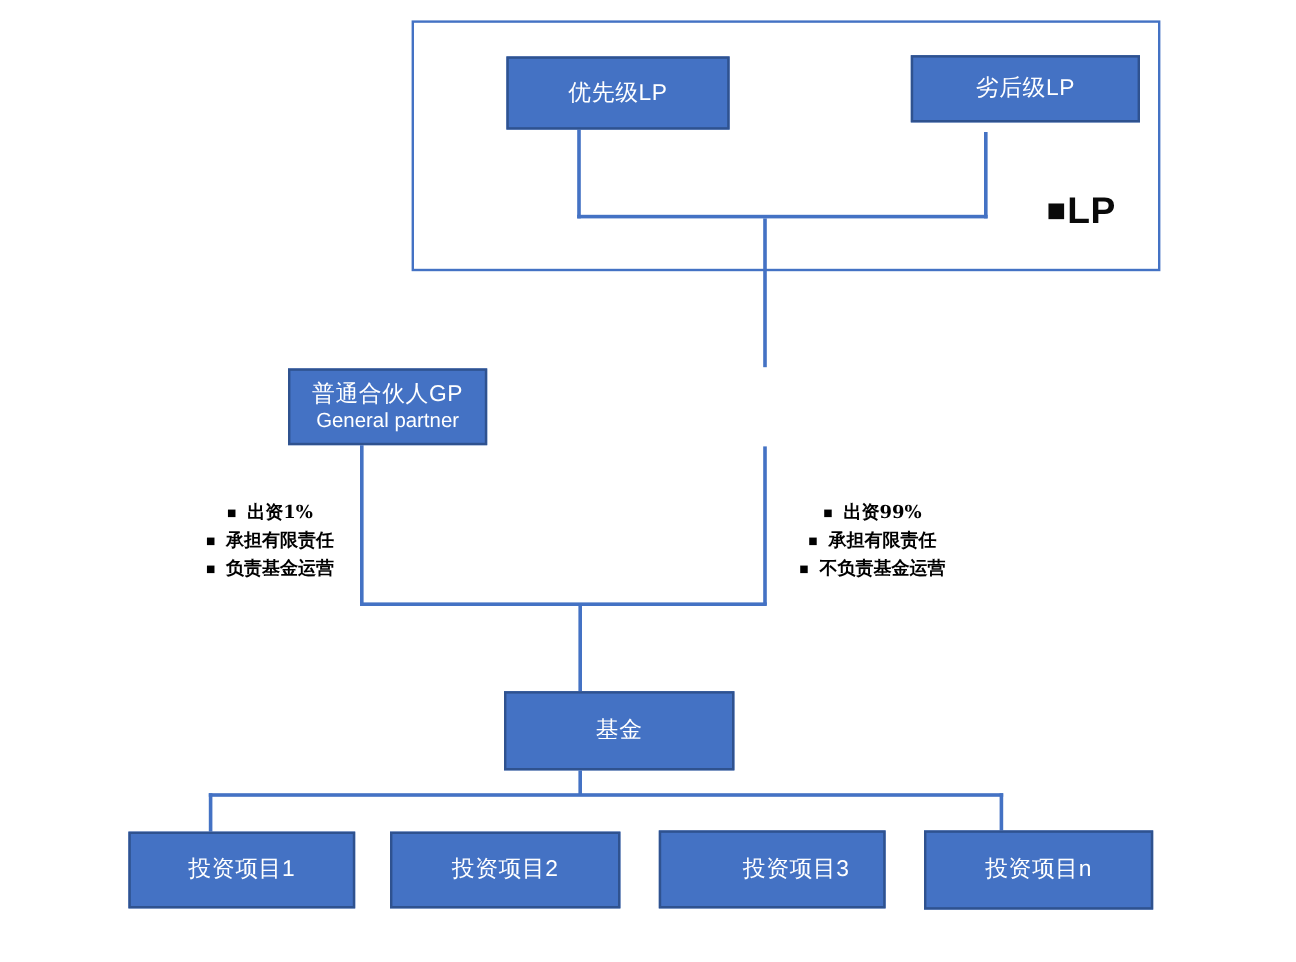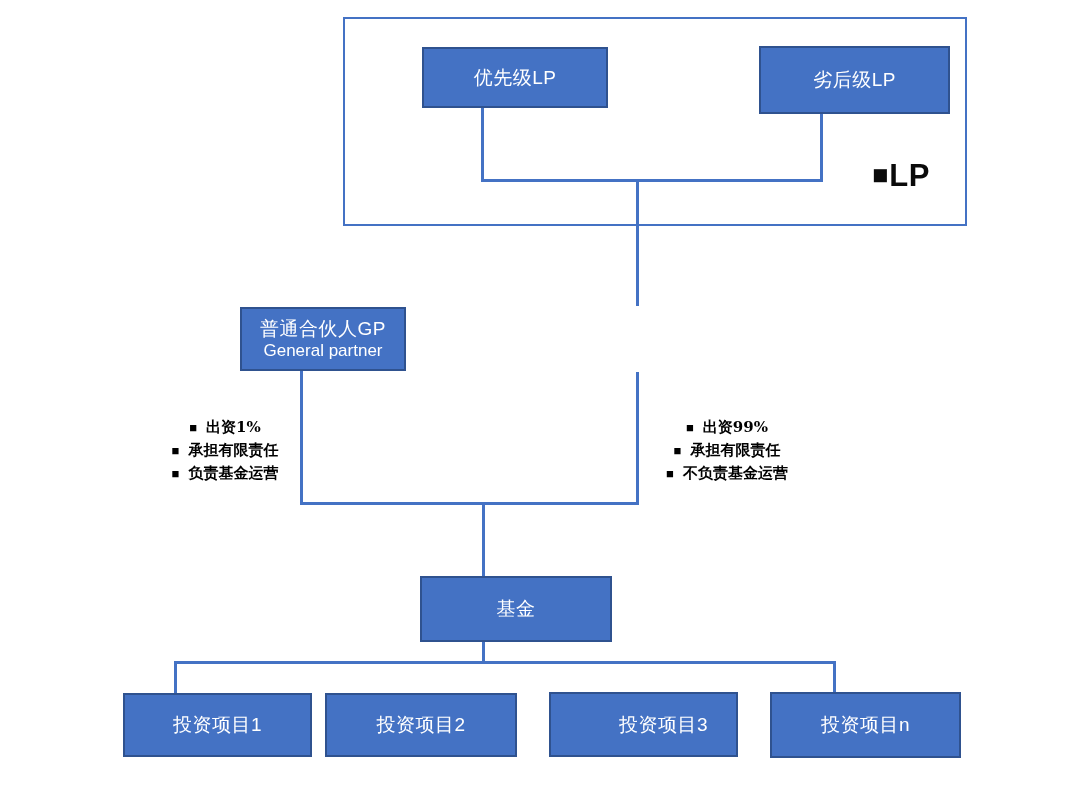--- a/index.html
+++ b/index.html
@@ -87,21 +87,21 @@
   </div>
 
   <div class="line" style="left:481px; top:108px; width:3px; height:74px;"></div>
   <div class="line" style="left:820px; top:110px; width:3px; height:72px;"></div>
   <div class="line" style="left:481px; top:179px; width:342px; height:3px;"></div>
   <div class="line" style="left:636px; top:182px; width:3px; height:124px;"></div>
 
   <div class="node" style="left:389px; top:47px; width:186px; height:61px;">
     <span class="title">优先级LP</span>
   </div>
-  <div class="node" style="left:726px; top:46px; width:191px; height:68px;">
+  <div class="node" style="left:726px; top:46px; width:191px; height:56px;">
     <span class="title">劣后级LP</span>
   </div>
 
   <div class="node" style="left:207px; top:307px; width:166px; height:64px;">
     <span class="title">普通合伙人GP</span>
     <span class="subtitle">General partner</span>
   </div>
 
   <div class="notes notes-gp">
     <div class="note-line">
@@ -140,21 +140,21 @@
 
   <div class="node" style="left:387px; top:576px; width:192px; height:66px;">
     <span class="title">基金</span>
   </div>
 
   <div class="line" style="left:482px; top:642px; width:3px; height:21px;"></div>
   <div class="line" style="left:174px; top:661px; width:662px; height:3px;"></div>
   <div class="line" style="left:174px; top:661px; width:3px; height:32px;"></div>
   <div class="line" style="left:833px; top:661px; width:3px; height:31px;"></div>
 
-  <div class="node" style="left:90px; top:693px; width:189px; height:64px;">
+  <div class="node" style="left:74px; top:693px; width:189px; height:64px;">
     <span class="title">投资项目1</span>
   </div>
   <div class="node" style="left:292px; top:693px; width:192px; height:64px;">
     <span class="title">投资项目2</span>
   </div>
   <div class="node" style="left:516px; top:692px; width:189px; height:65px;padding-left:40px;">
     <span class="title">投资项目3</span>
   </div>
   <div class="node" style="left:737px; top:692px; width:191px; height:66px;">
     <span class="title">投资项目n</span>

